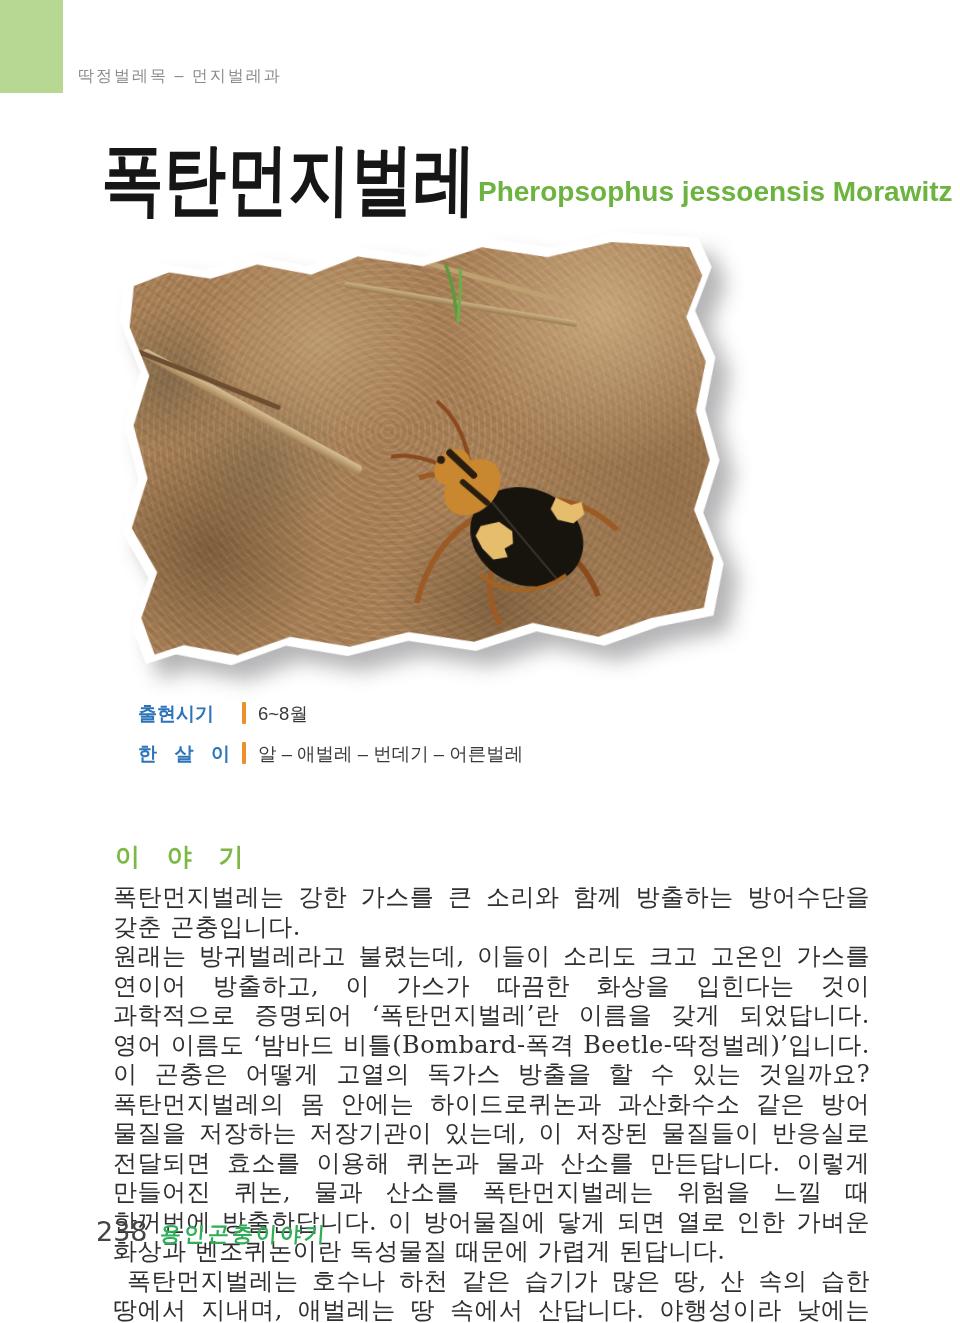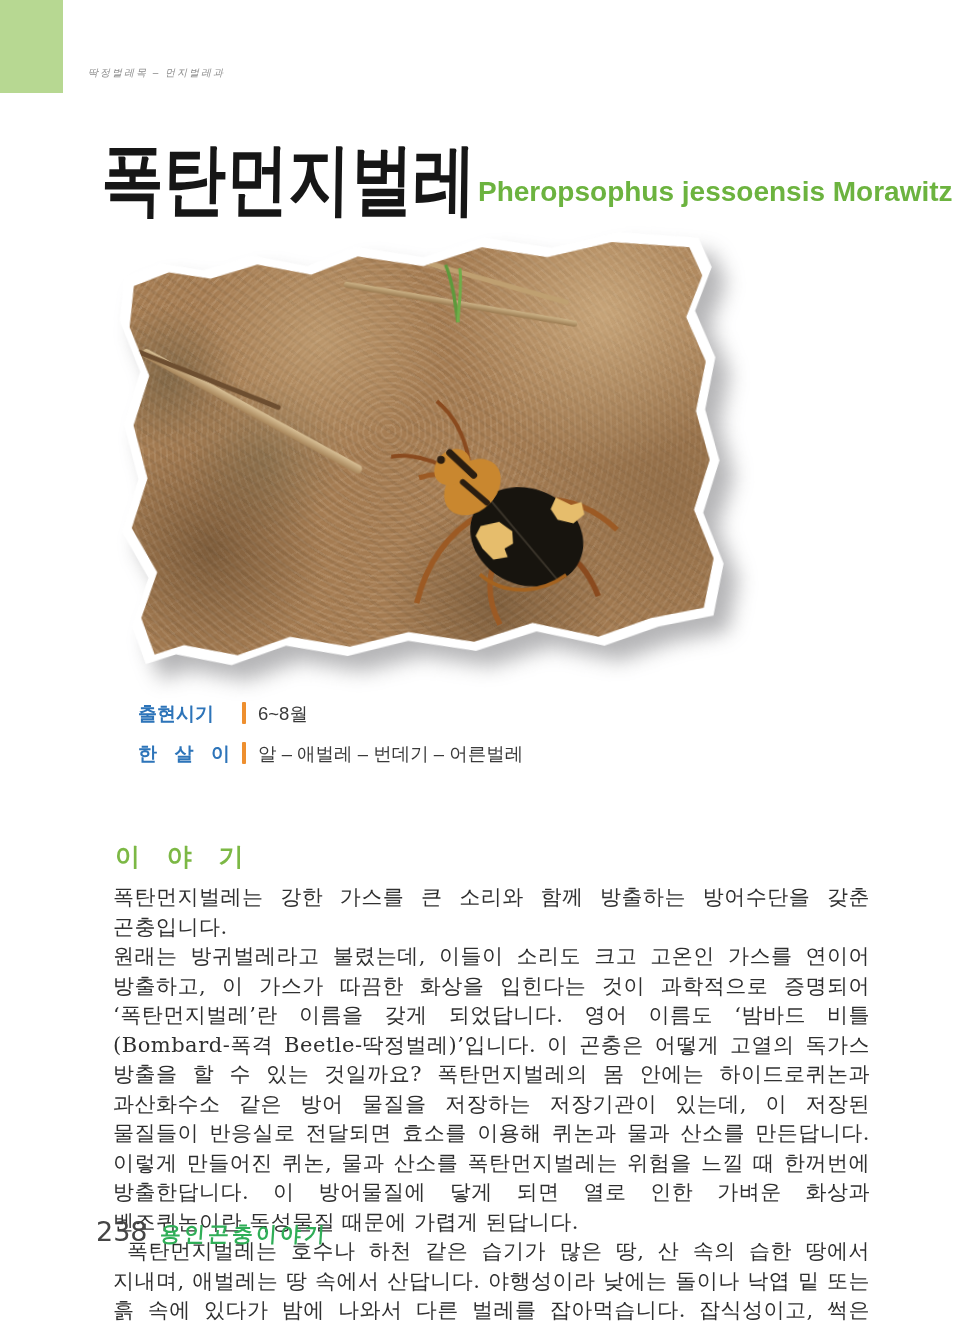--- a/index.html
+++ b/index.html
@@ -6,21 +6,21 @@
     --block-green:#b7d892; --cat-gray:#8b8b8b; --title-black:#161616;
     --sci-green:#6cb33f; --label-blue:#2d74b9; --bar-orange:#ee8f2e;
     --story-green:#7cb845; --body-dark:#2f2f2f; --footer-green:#2fae57;
   }
   html,body{margin:0;padding:0;}
   body{
     width:960px;height:1323px;position:relative;background:#ffffff;
     font-family:"Liberation Sans","DejaVu Sans",sans-serif;overflow:hidden;
   }
   .green-block{position:absolute;left:0;top:0;width:63px;height:93px;background:var(--block-green);}
-  .category{position:absolute;left:88px;top:66px;font-size:10px;color:var(--cat-gray);letter-spacing:2px;font-style:italic;}
+  .category{position:absolute;left:78px;top:66px;font-size:16px;color:var(--cat-gray);letter-spacing:2px;}
   .title-kr{
     position:absolute;left:102px;top:128px;margin:0;font-size:78px;font-weight:900;
     color:var(--title-black);letter-spacing:0px;transform:scaleX(.80) skewX(-1deg);
     transform-origin:left top;font-family:"DejaVu Sans","Liberation Sans",sans-serif;white-space:nowrap;
   }
   .title-sci{
     position:absolute;left:478px;top:176px;font-size:28px;font-weight:bold;
     color:var(--sci-green);white-space:nowrap;
   }
 
@@ -75,21 +75,21 @@
   .info-value{flex:1;color:#3a3a3a;font-size:18.5px;line-height:28px;font-weight:500;}
 
   
   .story{position:absolute;left:113px;top:840px;width:757px;}
   .story-heading{
     margin:0 0 10px 2px;font-size:25px;font-weight:900;color:var(--story-green);
     letter-spacing:9px;font-family:"DejaVu Sans","Liberation Sans",sans-serif;
   }
   .story p{
     margin:0;font-family:"DejaVu Serif","Liberation Serif",serif;
-    font-size:21px;line-height:29.5px;color:var(--body-dark);text-align:justify;
+    font-size:24px;line-height:29.5px;color:var(--body-dark);text-align:justify;
     letter-spacing:.5px;word-break:keep-all;
   }
   .story p.indent{text-indent:14px;}
 
   
   .footer{position:absolute;left:96px;top:1216px;display:flex;align-items:baseline;gap:12px;}
   .page-number{font-size:27px;color:#454545;font-family:"DejaVu Sans","Liberation Sans",sans-serif;}
   .footer-logo{
     font-size:21px;font-weight:900;color:var(--footer-green);letter-spacing:3px;
     transform:skewX(-4deg);font-family:"DejaVu Sans","Liberation Sans",sans-serif;

